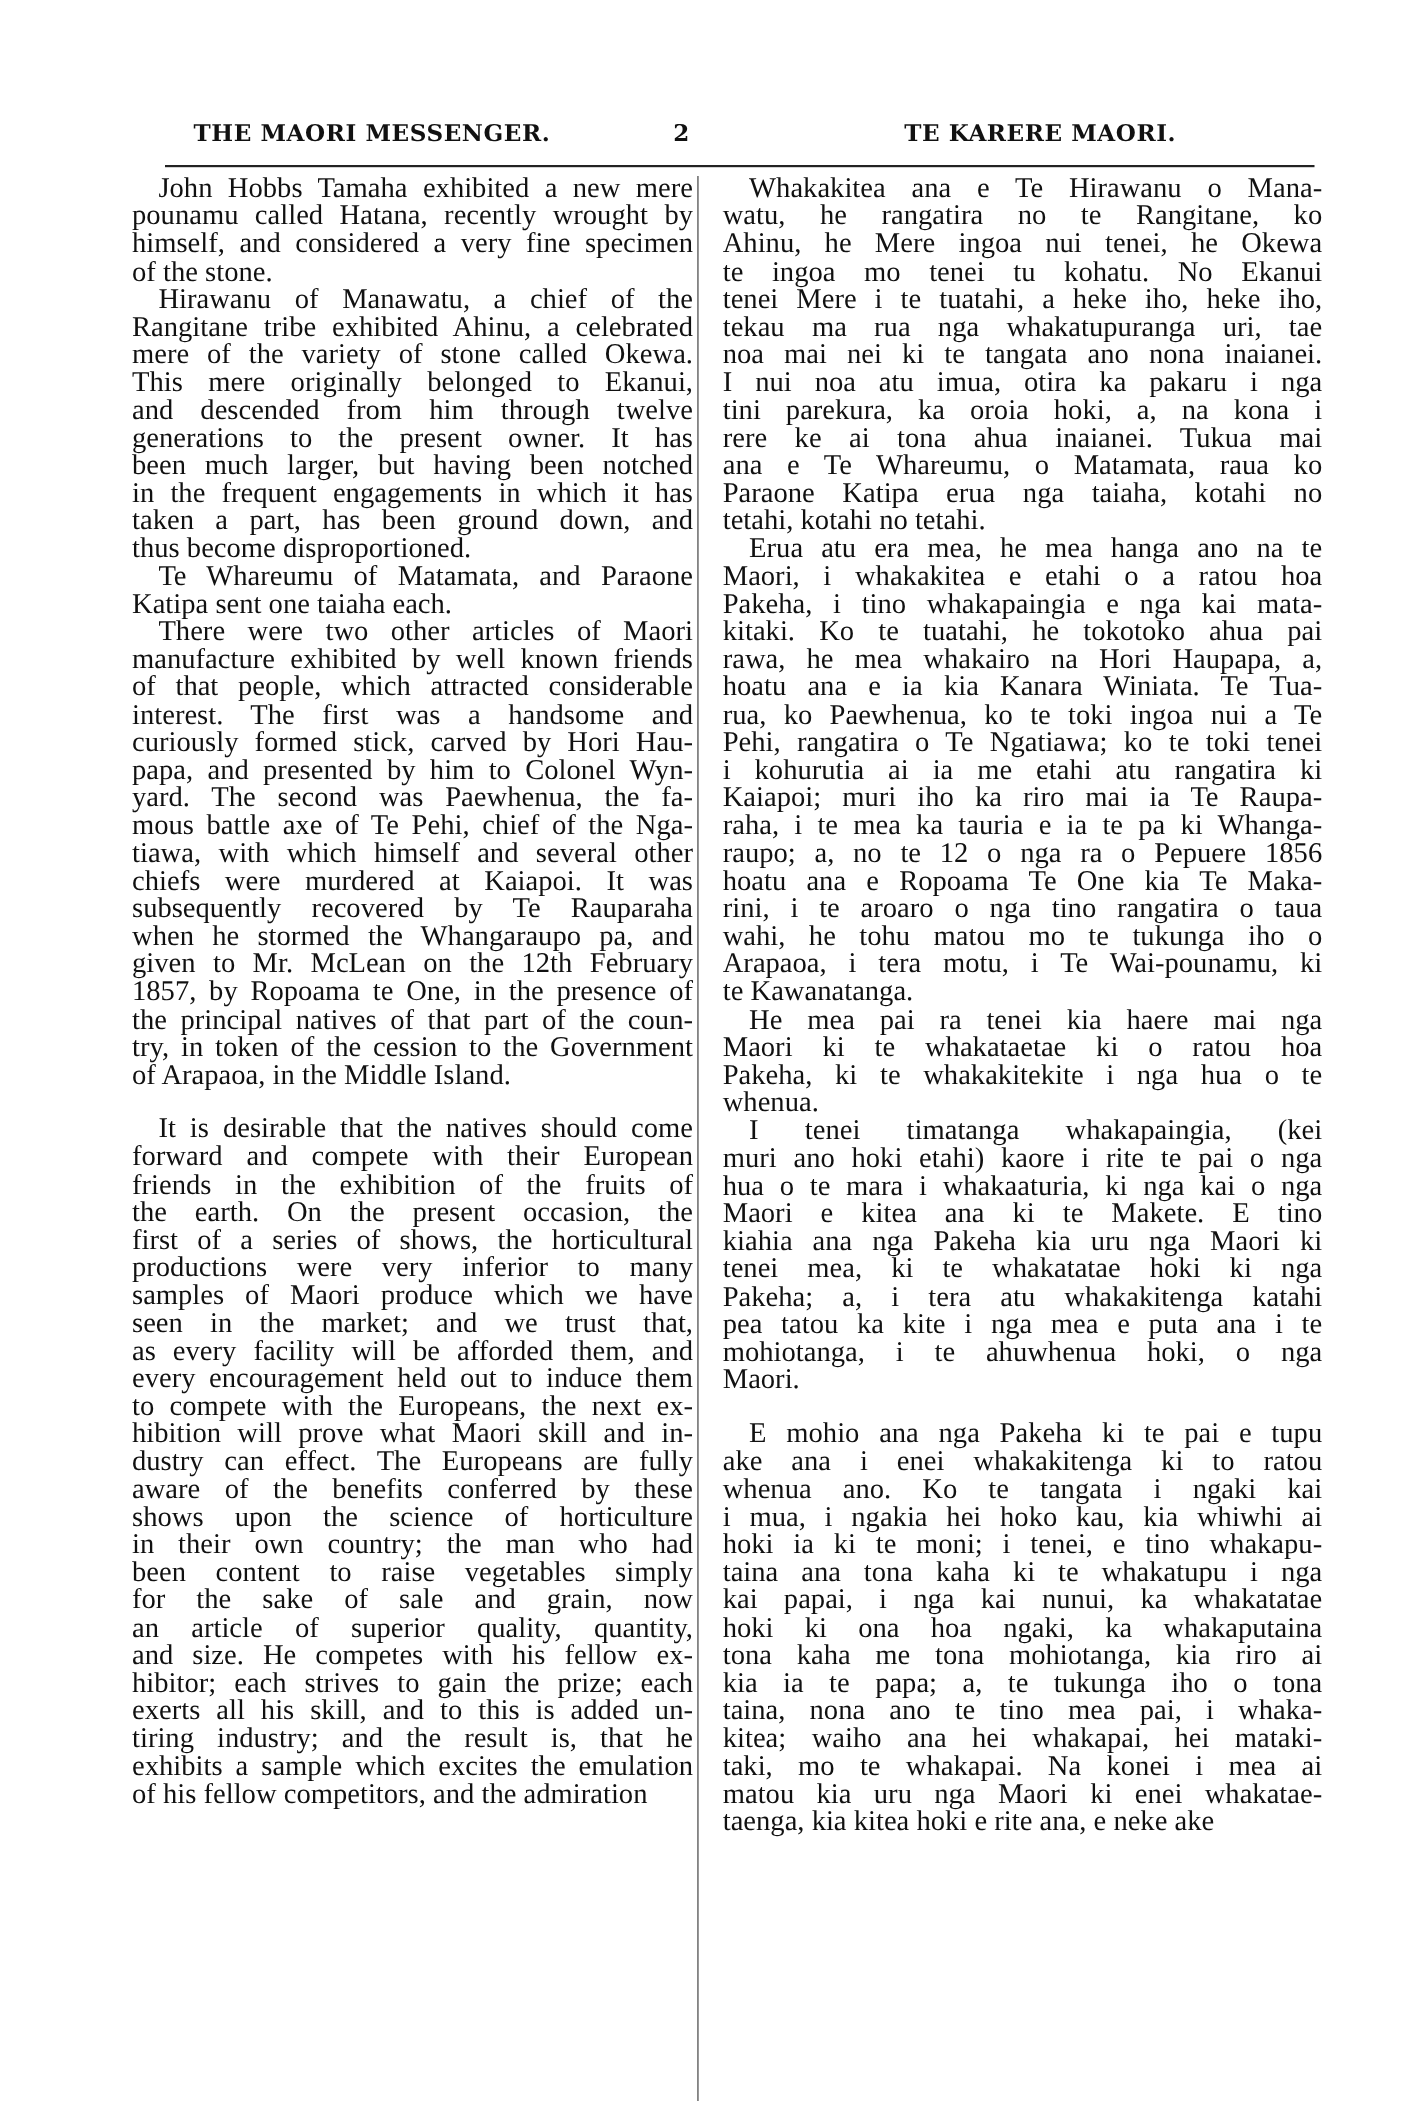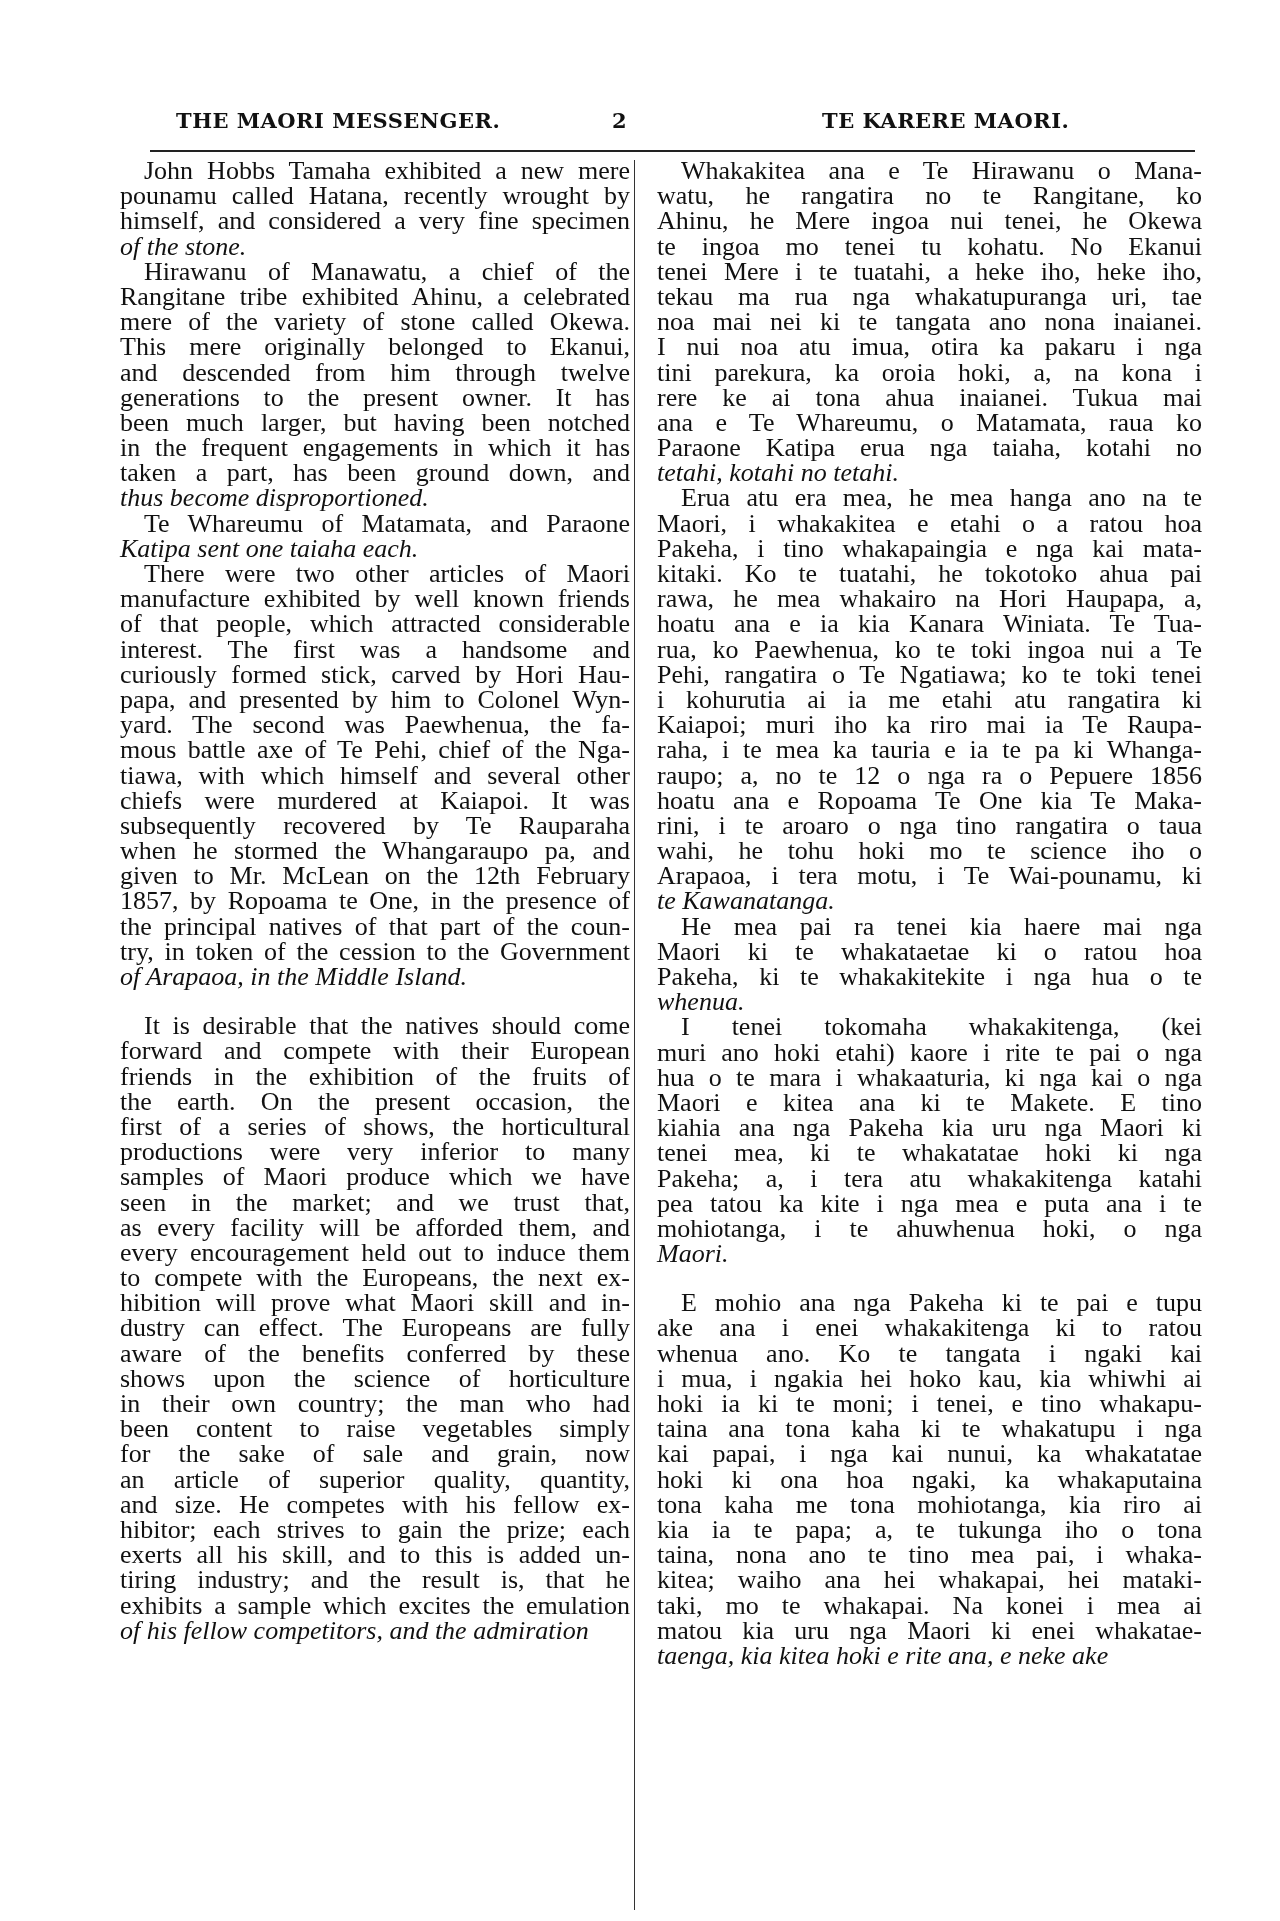--- a/index.html
+++ b/index.html
@@ -11,21 +11,21 @@
   .header .right { position: absolute; left: 672px; top: 0; }
   .rule { position: absolute; top: 150px; left: 150px; width: 1045px; height: 2px; background: #222; }
   .divider { position: absolute; left: 634px; top: 160px; width: 1px; height: 1750px; background: #333; }
   .col { position: absolute; top: 158px; font-family: "Liberation Serif", serif; font-size: 26px; line-height: 25.2px; }
   .col.left { left: 120px; width: 510px; }
   .col.right { left: 657px; width: 545px; }
   .para { margin: 0; }
   .para.gap { margin-top: 24px; }
   .line { display: block; text-align: justify; text-align-last: justify; white-space: nowrap; overflow: visible; height: 25.2px; }
   .line.first { padding-left: 24px; }
-  .line.last { text-align-last: left; font-style: italic; }
+  .line.last { text-align-last: left; }
 </style>
 </head>
 <body>
 
 <div class="page">
   <div class="header">
     <span class="left">THE MAORI MESSENGER.</span>
     <span class="num">2</span>
     <span class="right">TE KARERE MAORI.</span>
   </div>
@@ -126,32 +126,32 @@
         <span class="line">rawa, he mea whakairo na Hori Haupapa, a,</span>
         <span class="line">hoatu ana e ia kia Kanara Winiata. Te Tua-</span>
         <span class="line">rua, ko Paewhenua, ko te toki ingoa nui a Te</span>
         <span class="line">Pehi, rangatira o Te Ngatiawa; ko te toki tenei</span>
         <span class="line">i kohurutia ai ia me etahi atu rangatira ki</span>
         <span class="line">Kaiapoi; muri iho ka riro mai ia Te Raupa-</span>
         <span class="line">raha, i te mea ka tauria e ia te pa ki Whanga-</span>
         <span class="line">raupo; a, no te 12 o nga ra o Pepuere 1856</span>
         <span class="line">hoatu ana e Ropoama Te One kia Te Maka-</span>
         <span class="line">rini, i te aroaro o nga tino rangatira o taua</span>
-        <span class="line">wahi, he tohu hoki mo te science iho o</span>
+        <span class="line">wahi, he tohu matou mo te tukunga iho o</span>
         <span class="line">Arapaoa, i tera motu, i Te Wai-pounamu, ki</span>
         <span class="line last">te Kawanatanga.</span>
       </div>
       <div class="para">
         <span class="line first">He mea pai ra tenei kia haere mai nga</span>
         <span class="line">Maori ki te whakataetae ki o ratou hoa</span>
         <span class="line">Pakeha, ki te whakakitekite i nga hua o te</span>
         <span class="line last">whenua.</span>
       </div>
       <div class="para">
-        <span class="line first">I tenei tokomaha whakakitenga, (kei</span>
+        <span class="line first">I tenei timatanga whakapaingia, (kei</span>
         <span class="line">muri ano hoki etahi) kaore i rite te pai o nga</span>
         <span class="line">hua o te mara i whakaaturia, ki nga kai o nga</span>
         <span class="line">Maori e kitea ana ki te Makete. E tino</span>
         <span class="line">kiahia ana nga Pakeha kia uru nga Maori ki</span>
         <span class="line">tenei mea, ki te whakatatae hoki ki nga</span>
         <span class="line">Pakeha; a, i tera atu whakakitenga katahi</span>
         <span class="line">pea tatou ka kite i nga mea e puta ana i te</span>
         <span class="line">mohiotanga, i te ahuwhenua hoki, o nga</span>
         <span class="line last">Maori.</span>
       </div>

